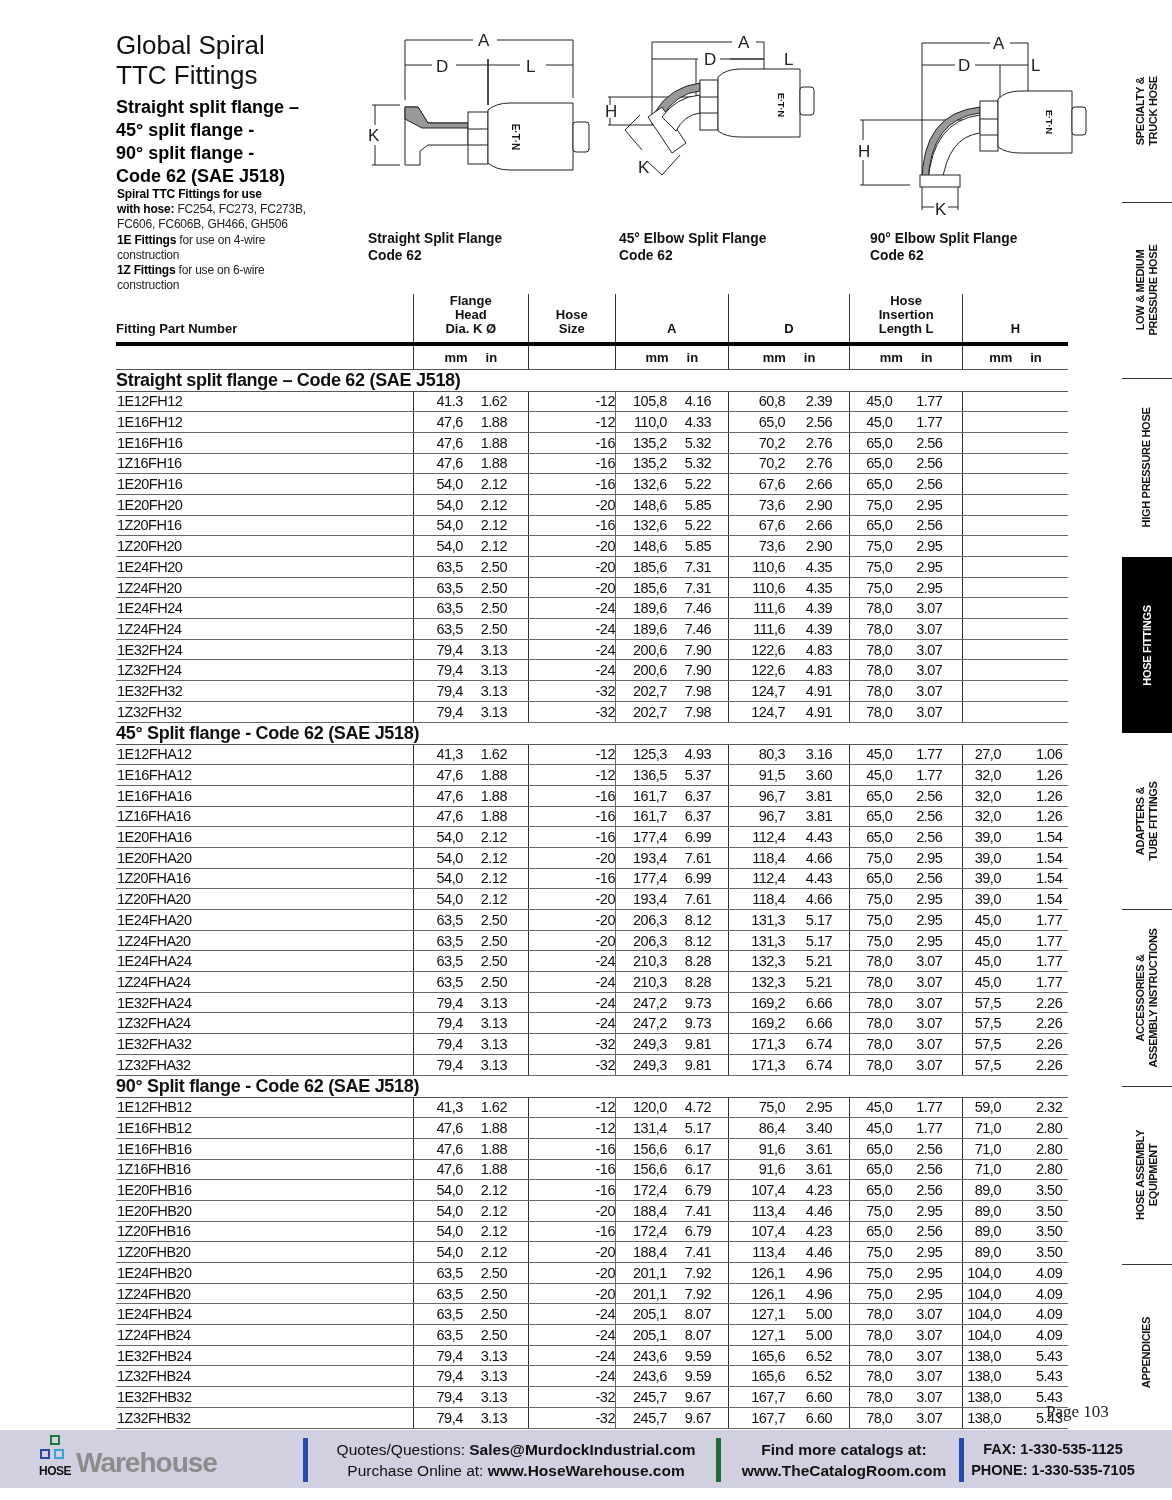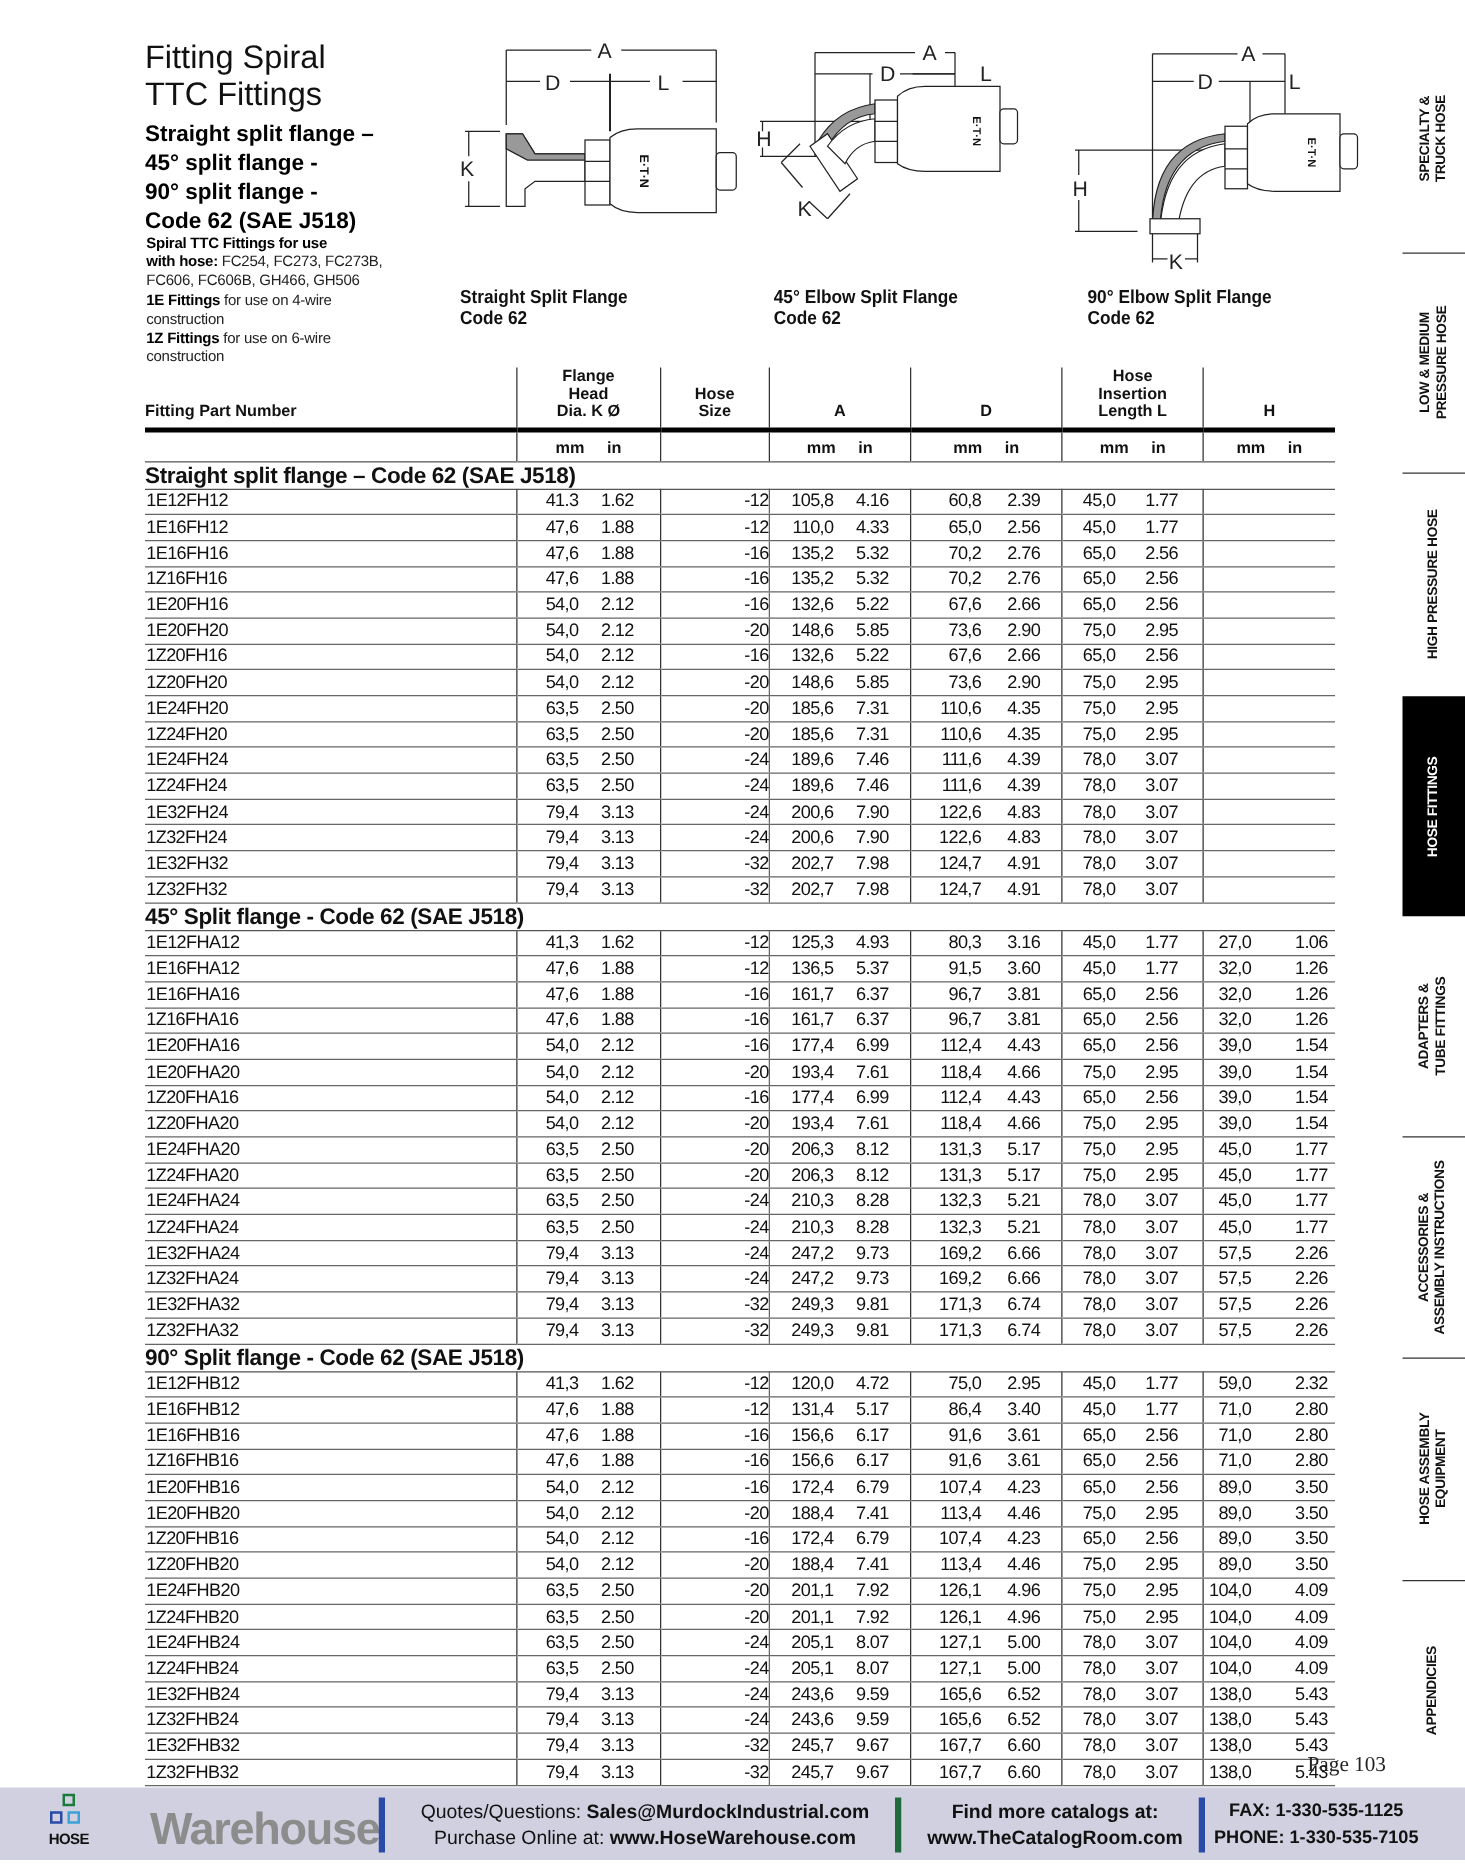--- a/index.html
+++ b/index.html
@@ -50,30 +50,30 @@
   .page-num { position: absolute; left: 1046px; top: 1402px; font-family: "Liberation Serif", serif; font-size: 17px; color: #222; }
 
   
   .footer { position: absolute; left: 0; top: 1430px; width: 1172px; height: 58px; background: #d0d0e0; }
   .logo { position: absolute; left: 38px; top: 5px; width: 250px; height: 52px; }
   .logo .sq { position: absolute; width: 10px; height: 10px; border: 2.5px solid; }
   .logo .sq1 { left: 12px; top: 0; border-color: #1e7a3a; }
   .logo .sq2 { left: 2px; top: 14px; border-color: #2a4aa8; }
   .logo .sq3 { left: 16px; top: 14px; border-color: #3aa2d8; }
   .logo .hose { position: absolute; left: 1px; top: 29px; font-size: 12px; font-weight: 700; color: #111; letter-spacing: -0.5px; }
-  .logo .wh { position: absolute; left: 38px; top: 6px; font-size: 36px; font-weight: 700; color: #8c8c8c; letter-spacing: -1px; line-height: 44px; margin-left: 44px; }
+  .logo .wh { position: absolute; left: 38px; top: 6px; font-size: 28px; font-weight: 700; color: #8c8c8c; letter-spacing: -1px; line-height: 44px; }
   .vbar { position: absolute; top: 8px; width: 5px; height: 44px; }
   .ftext { position: absolute; top: 9px; font-size: 15.5px; line-height: 21px; color: #111; text-align: center; white-space: nowrap; }
   .ftext b { font-weight: 700; }
 </style>
 </head>
 <body>
 
 <div class="title">
-  <div>Fitting Spiral</div>
+  <div>Global Spiral</div>
   <div>TTC Fittings</div>
 </div>
 <div class="subtitle">
   <div>Straight split flange –</div>
   <div>45° split flange -</div>
   <div>90° split flange -</div>
   <div>Code 62 (SAE J518)</div>
 </div>
 <div class="info">
   <div><b>Spiral TTC Fittings for use</b></div>

